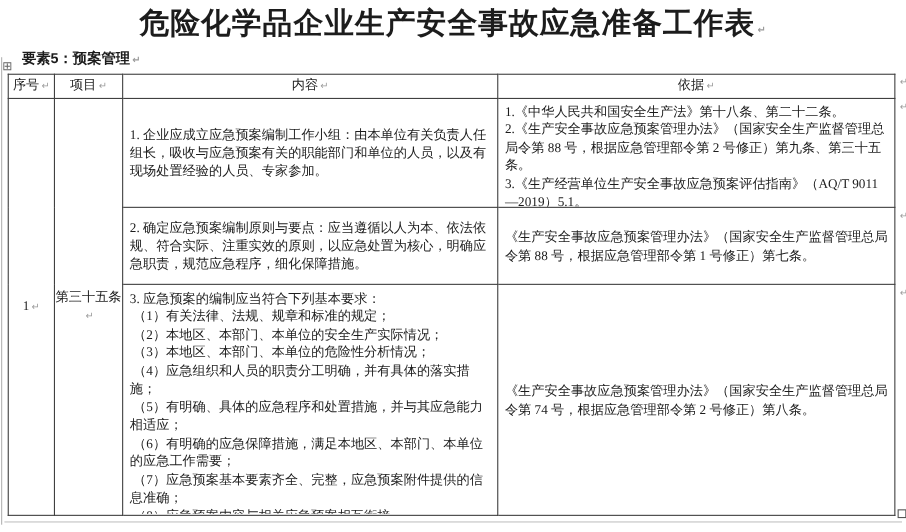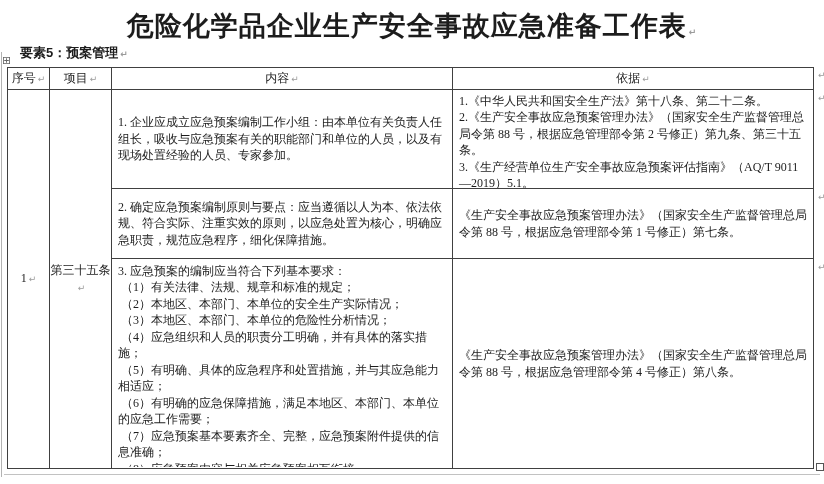--- a/index.html
+++ b/index.html
@@ -11,21 +11,21 @@
     position: relative;
     overflow: hidden;
   }
   .doc-title {
     text-align: center;
     font-family: "Liberation Sans", "DejaVu Sans", sans-serif;
     font-weight: bold;
     font-size: 27px;
     letter-spacing: 1px;
     padding-top: 4px;
-    line-height: 44px;
+    line-height: 34px;
     white-space: nowrap;
   }
   .section-row {
     position: absolute;
     left: 20px; top: 44px;
     font-size: 13px;
     font-weight: bold;
     font-family: "Liberation Sans", "DejaVu Sans", sans-serif;
     white-space: nowrap;
   }
@@ -152,21 +152,21 @@
  （1）有关法律、法规、规章和标准的规定；
  （2）本地区、本部门、本单位的安全生产实际情况；
  （3）本地区、本部门、本单位的危险性分析情况；
  （4）应急组织和人员的职责分工明确，并有具体的落实措施；
  （5）有明确、具体的应急程序和处置措施，并与其应急能力相适应；
  （6）有明确的应急保障措施，满足本地区、本部门、本单位的应急工作需要；
  （7）应急预案基本要素齐全、完整，应急预案附件提供的信息准确；
  （8）应急预案内容与相关应急预案相互衔接。</div>
         </td>
       <td>
-          <div class="cell-inner">《生产安全事故应急预案管理办法》（国家安全生产监督管理总局令第 88 号，根据应急管理部令第 4 号修正）第八条。</div>
+          <div class="cell-inner">《生产安全事故应急预案管理办法》（国家安全生产监督管理总局令第 74 号，根据应急管理部令第 2 号修正）第八条。</div>
         </td>
     </tr>
   </tbody>
 </table>
 
 <span class="edge-mark" style="left:818px; top:70px;">↵</span>
 <span class="edge-mark" style="left:818px; top:93px;">↵</span>
 <span class="edge-mark" style="left:818px; top:192px;">↵</span>
 <span class="edge-mark" style="left:818px; top:262px;">↵</span>
 

